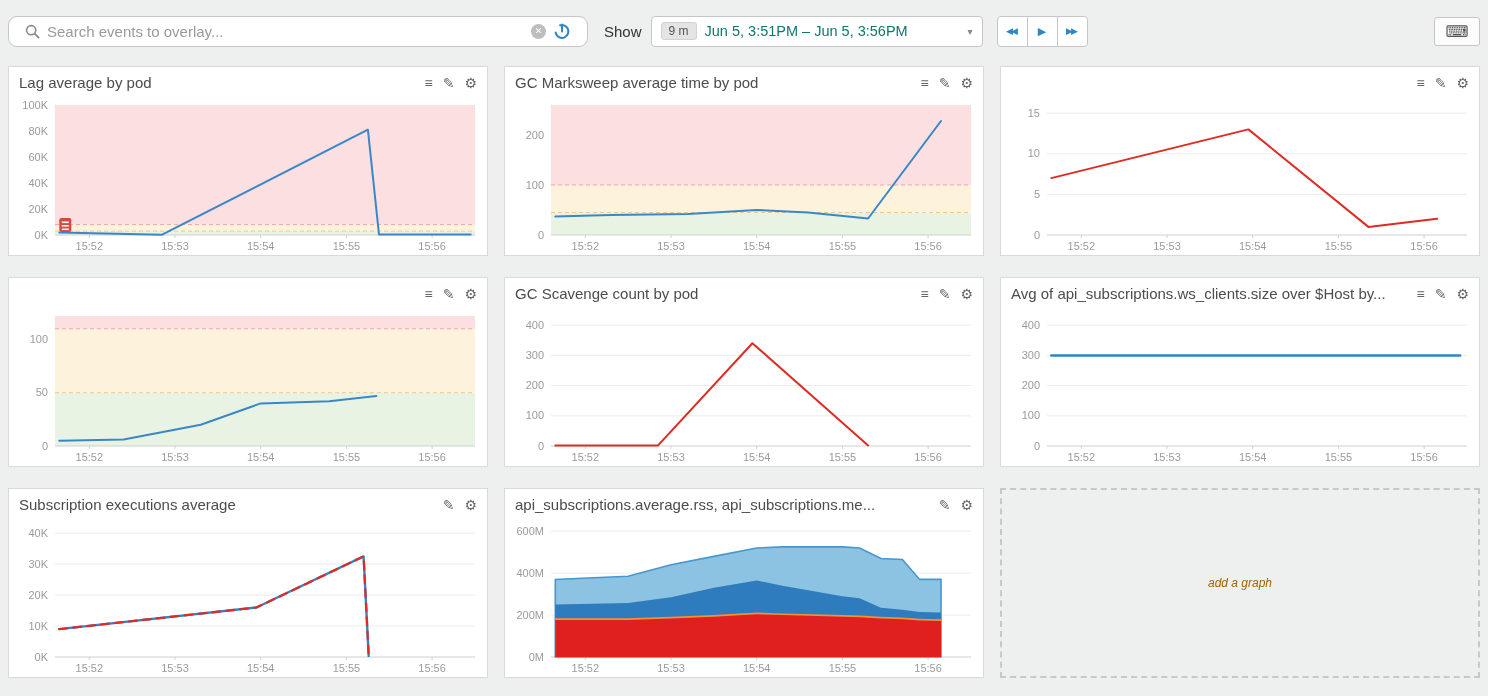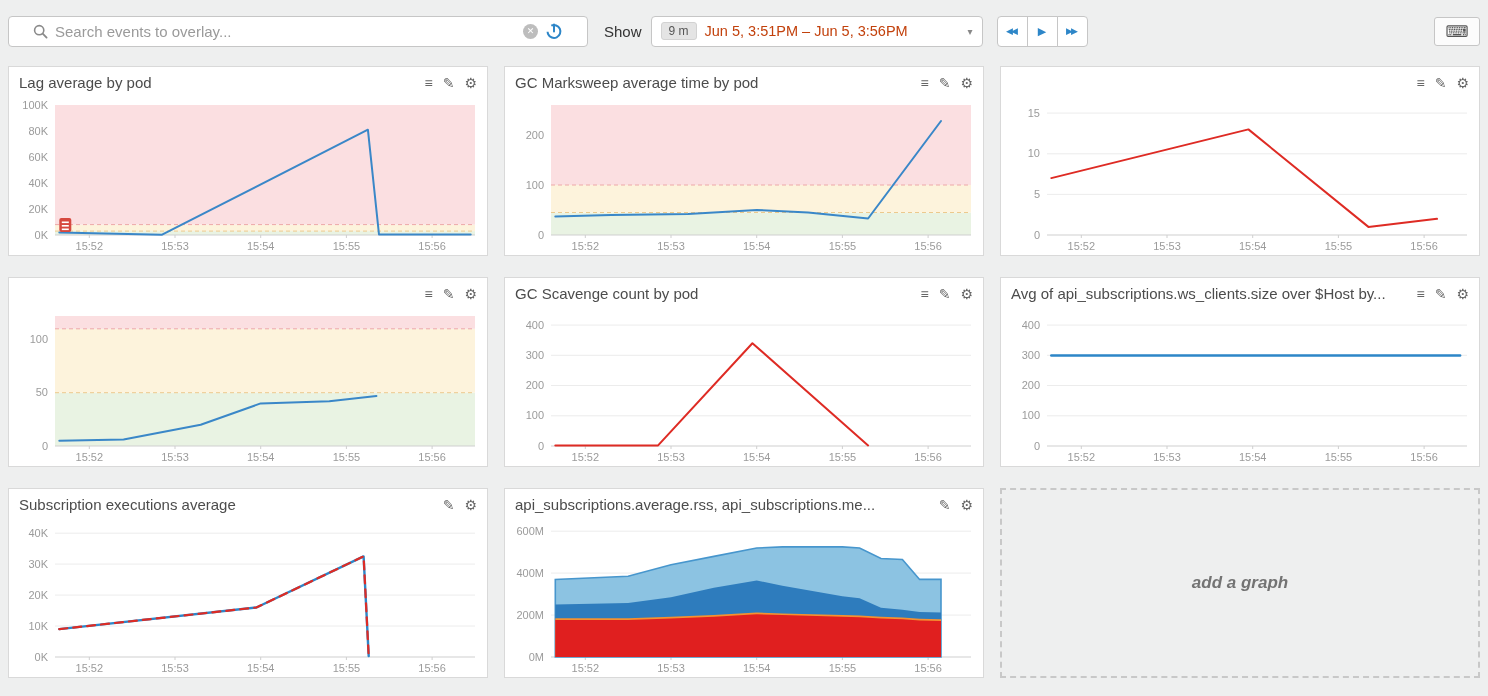--- a/index.html
+++ b/index.html
@@ -2,32 +2,32 @@
 <html><head>
 <meta charset="utf-8">
 <style>
   *{box-sizing:border-box;margin:0;padding:0}
   html,body{width:1488px;height:696px}
   body{background:#eeefef;font-family:"Liberation Sans",sans-serif;overflow:hidden}
 
   
   .topbar{display:flex;align-items:center;height:62px;padding:0 8px}
   .search-box{display:flex;align-items:center;width:580px;height:31px;background:#fff;
-    border:1px solid #c6c6c6;border-radius:4px;padding:0 24px;gap:7px;flex:none}
+    border:1px solid #c6c6c6;border-radius:9px;padding:0 16px;gap:7px;flex:none}
   .search-box input{flex:1;border:none;outline:none;font-size:15px;color:#555;background:transparent;min-width:0;font-family:inherit}
   .search-box input::placeholder{color:#9a9a9a}
   .clear-circle{width:15px;height:15px;border-radius:50%;background:#bdbdbd;color:#fff;
     font-size:9px;line-height:15px;text-align:center;cursor:pointer;flex:none}
   .power-svg{cursor:pointer;flex:none}
   .show-label{margin-left:16px;font-size:15px;color:#333;flex:none}
   .time-select{display:flex;align-items:center;width:332px;height:31px;background:#fff;
     border:1px solid #c6c6c6;border-radius:4px;margin-left:9px;padding:0 9px;gap:8px;cursor:pointer;flex:none}
   .interval-pill{background:#e4e4e4;border:1px solid #d2d2d2;border-radius:3px;color:#555;
     font-size:12px;padding:1px 7px;flex:none}
-  .range-text{font-size:14.5px;color:#c2410c;white-space:nowrap;flex:1}
+  .range-text{font-size:14.5px;color:#0f766e;white-space:nowrap;flex:1}
   .caret{color:#888;font-size:10px;flex:none}
   .nav-group{display:flex;margin-left:14px;flex:none}
   .nav-btn{width:31px;height:31px;background:#fff;border:1px solid #c6c6c6;margin-left:-1px;
     display:flex;align-items:center;justify-content:center;color:#2d86c8;cursor:pointer;font-family:inherit}
   .nav-btn:first-child{border-radius:4px 0 0 4px;margin-left:0}
   .nav-btn:last-child{border-radius:0 4px 4px 0}
   .chev{font-size:9px;letter-spacing:-2px;text-indent:-2px}
   .play{font-size:11px}
   .spacer{flex:1}
   .kbd-btn{width:46px;height:29px;background:#fcfcfc;border:1px solid #c6c6c6;border-radius:3px;
@@ -41,21 +41,21 @@
     text-overflow:ellipsis;flex:1;min-width:0}
   .panel-icons{margin-left:auto;display:flex;gap:10px;color:#666;font-size:14px;flex:none;padding-left:8px}
   .picon{cursor:pointer;line-height:1}
   .chart{height:157px;width:100%}
   .chart svg{display:block}
   .tick{font:11px "Liberation Sans",sans-serif;fill:#9b9b9b}
 
   
   .panel.add-graph{background:transparent;border:2px dashed #c8c8c8;display:flex;
     align-items:center;justify-content:center;cursor:pointer}
-  .add-label{color:#737373;font-size:17px;font-style:italic;font-weight:bold}
+  .add-label{color:#a16207;font-size:12px;font-style:italic;font-weight:normal}
 </style>
 </head>
 <body>
 
 <div class="page">
 
   <header class="topbar">
     <div class="search-box">
       <svg width="15" height="15" viewBox="0 0 15 15">
         <circle cx="6.2" cy="6.2" r="4.6" fill="none" stroke="#8a8a8a" stroke-width="1.6"></circle>

